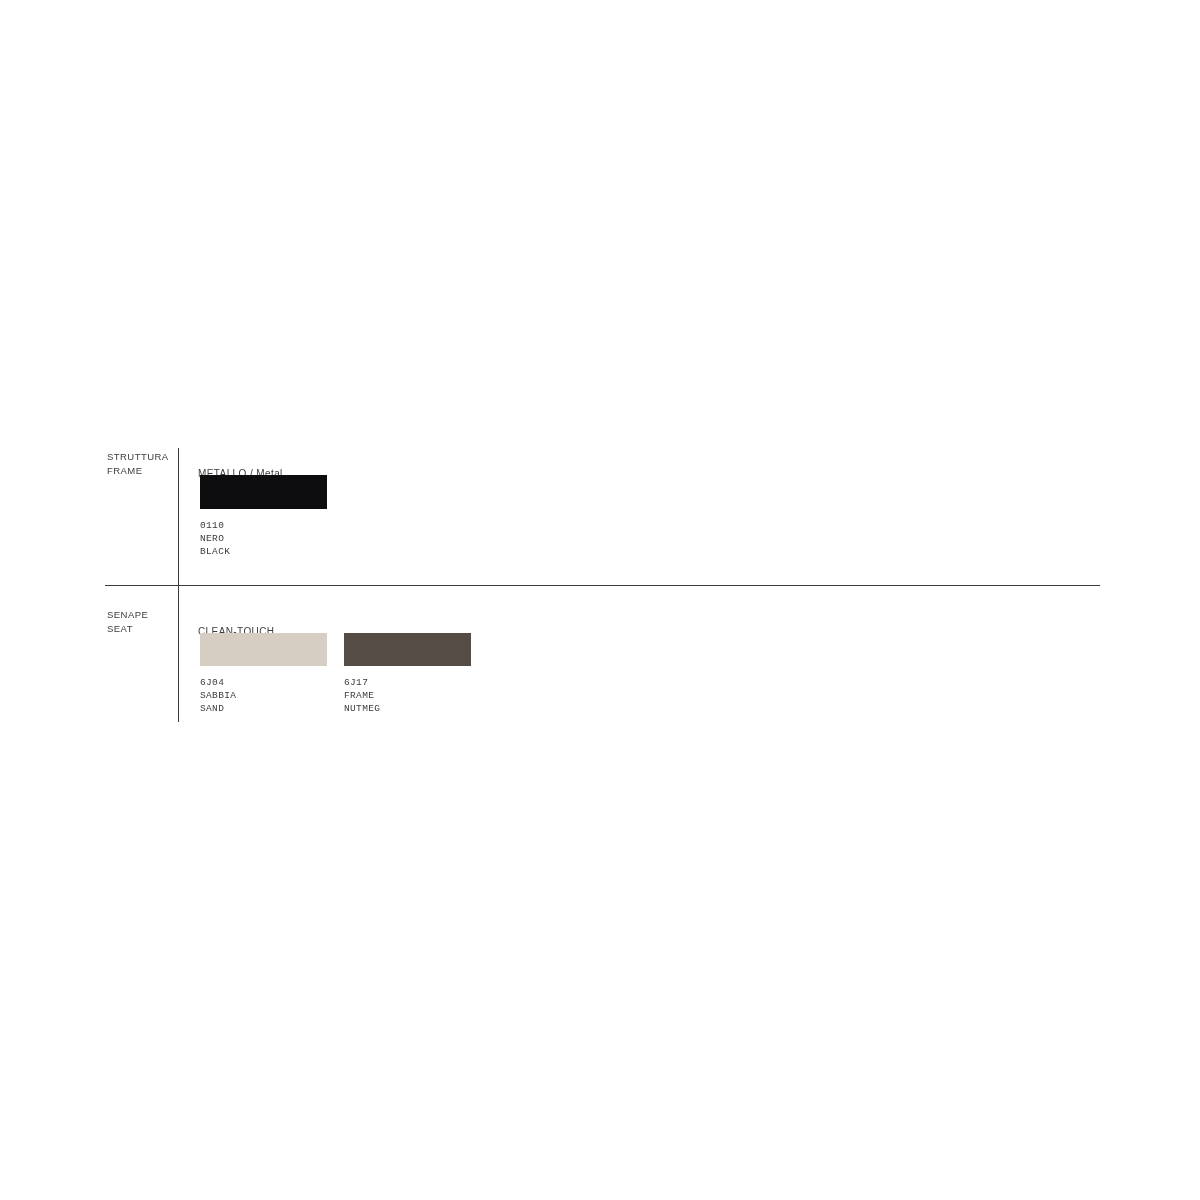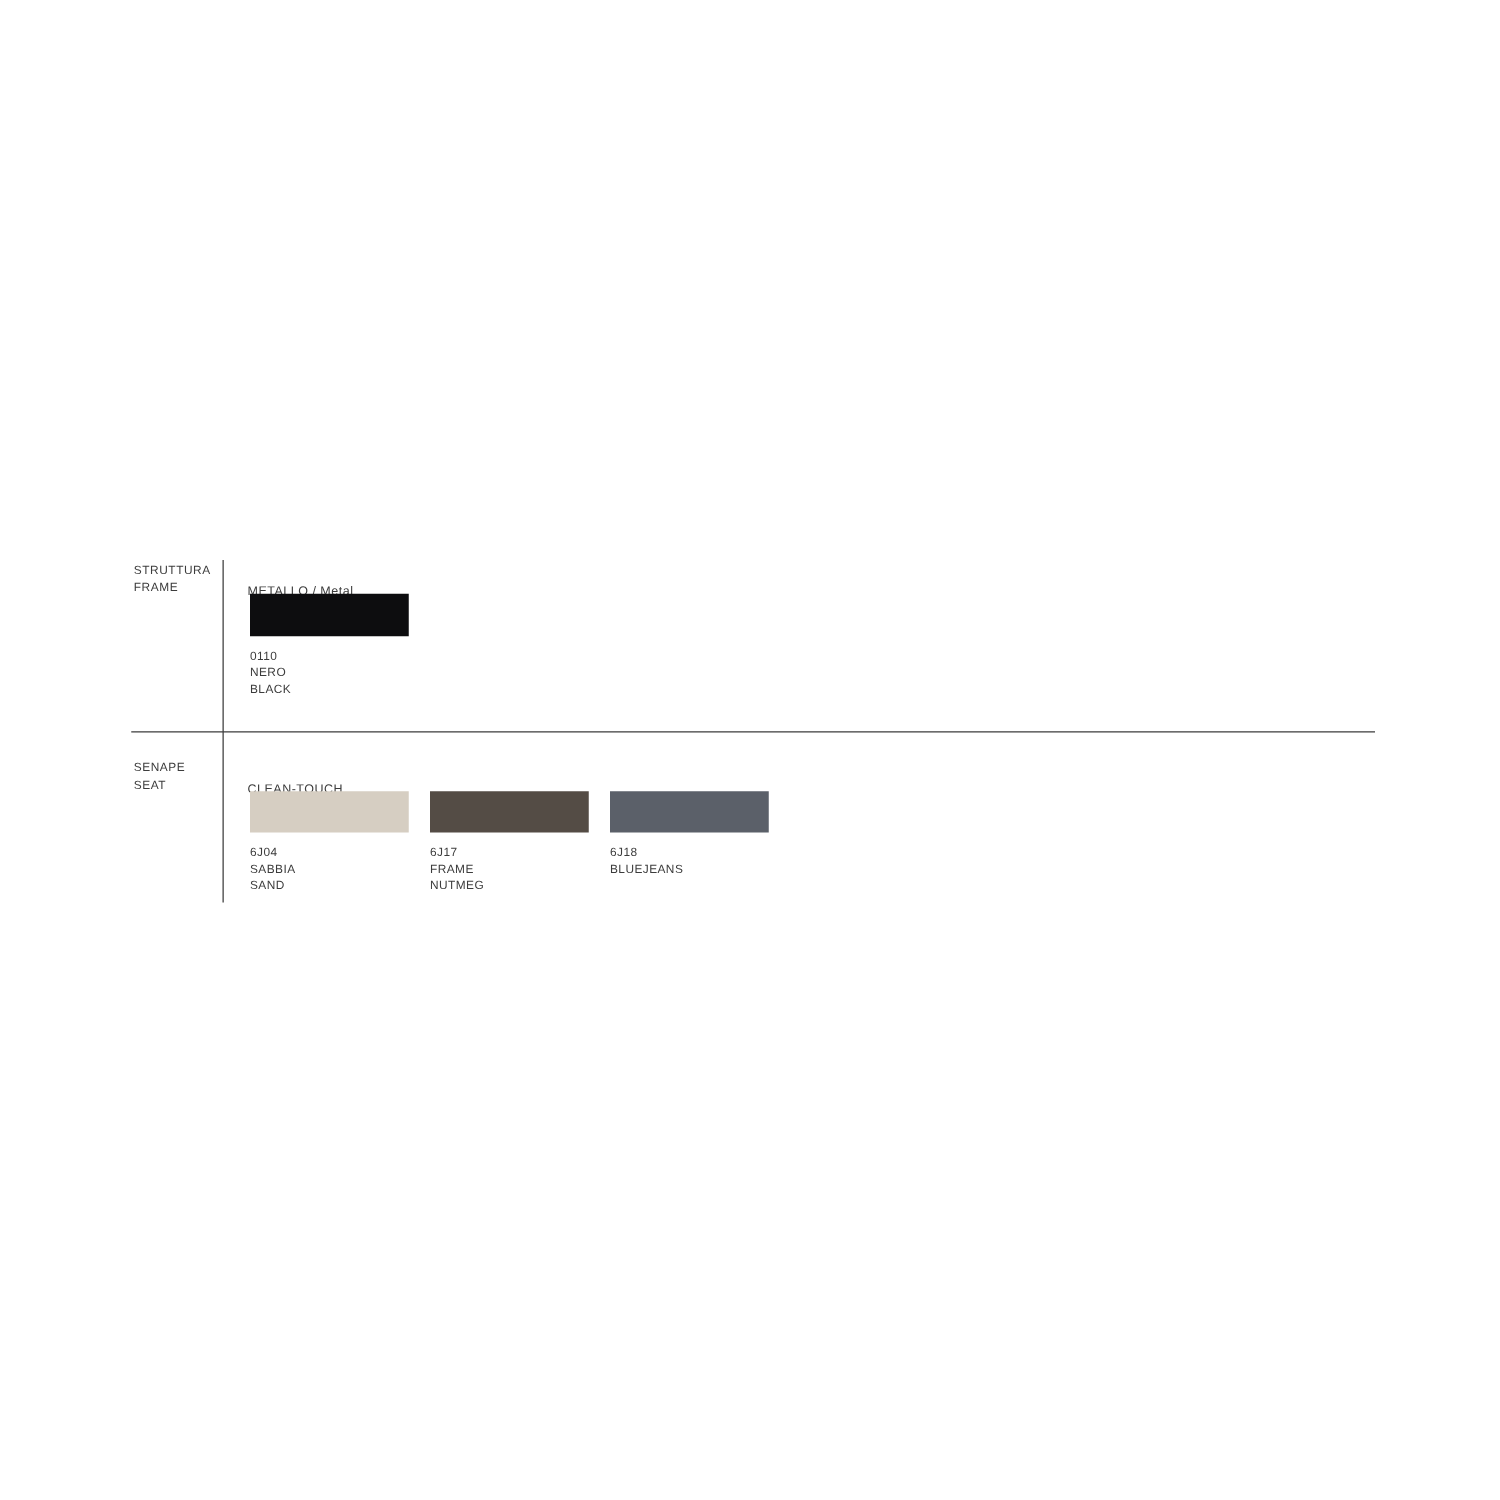--- a/index.html
+++ b/index.html
@@ -93,20 +93,21 @@
   .swatch-chip.tall {
     height: 34px;
   }
   .swatch-caption {
     margin-top: 10px;
     font-size: 9.5px;
     line-height: 13px;
     letter-spacing: 0.35px;
     color: #3c3c3c;
     white-space: nowrap;
+    font-family: Liberation Mono, monospace;
   }
   .swatch-caption span { display: block; }
 </style>
 </head>
 <body>
 
 <div class="sheet">
 
   <div class="v-divider"></div>
   <div class="h-divider"></div>
@@ -157,25 +158,17 @@
 
       <div class="swatch-cell">
         <div class="swatch-chip" style="background:#544c45"></div>
         <div class="swatch-caption">
           <span>6J17</span>
           <span>FRAME</span>
           <span>NUTMEG</span>
         </div>
       </div>
 
-      <div class="swatch-cell">
-        <div class="swatch-chip" style="background:#5b6069"></div>
-        <div class="swatch-caption">
-          <span>6J18</span>
-          <span>BLUEJEANS</span>
-
-        </div>
-      </div>
 
     </div>
   </div>
 
 </div>
 
 </body></html>

